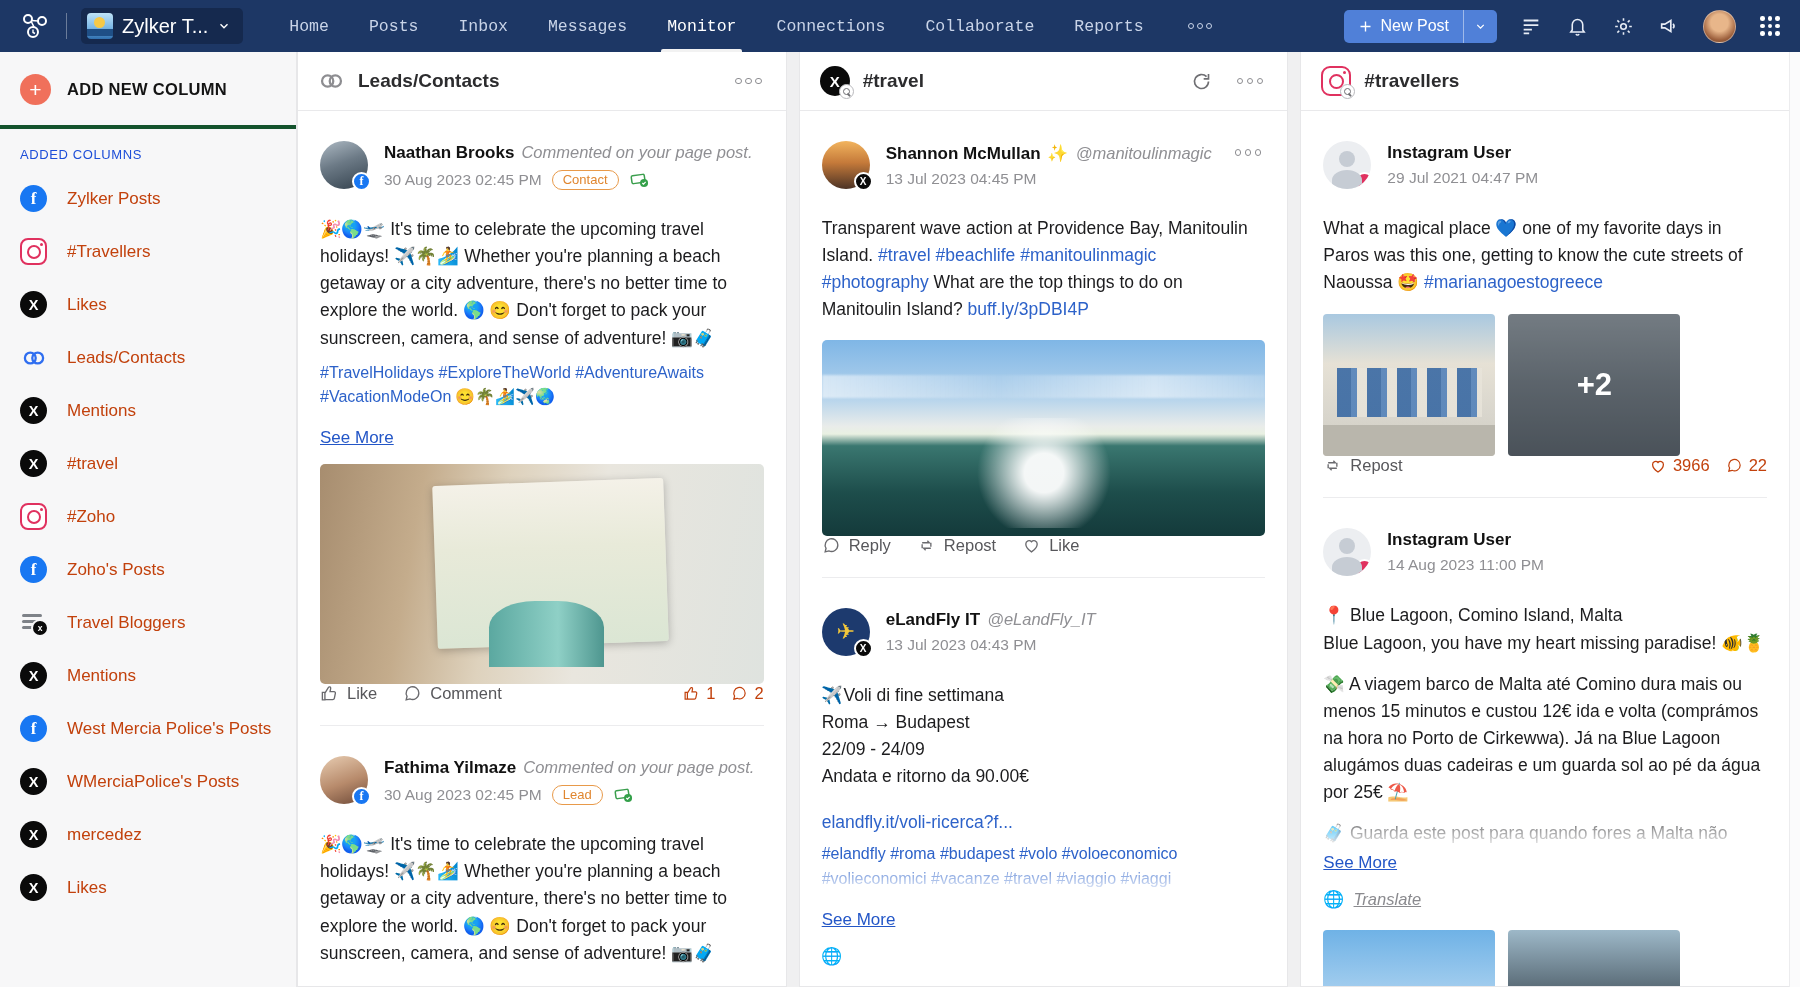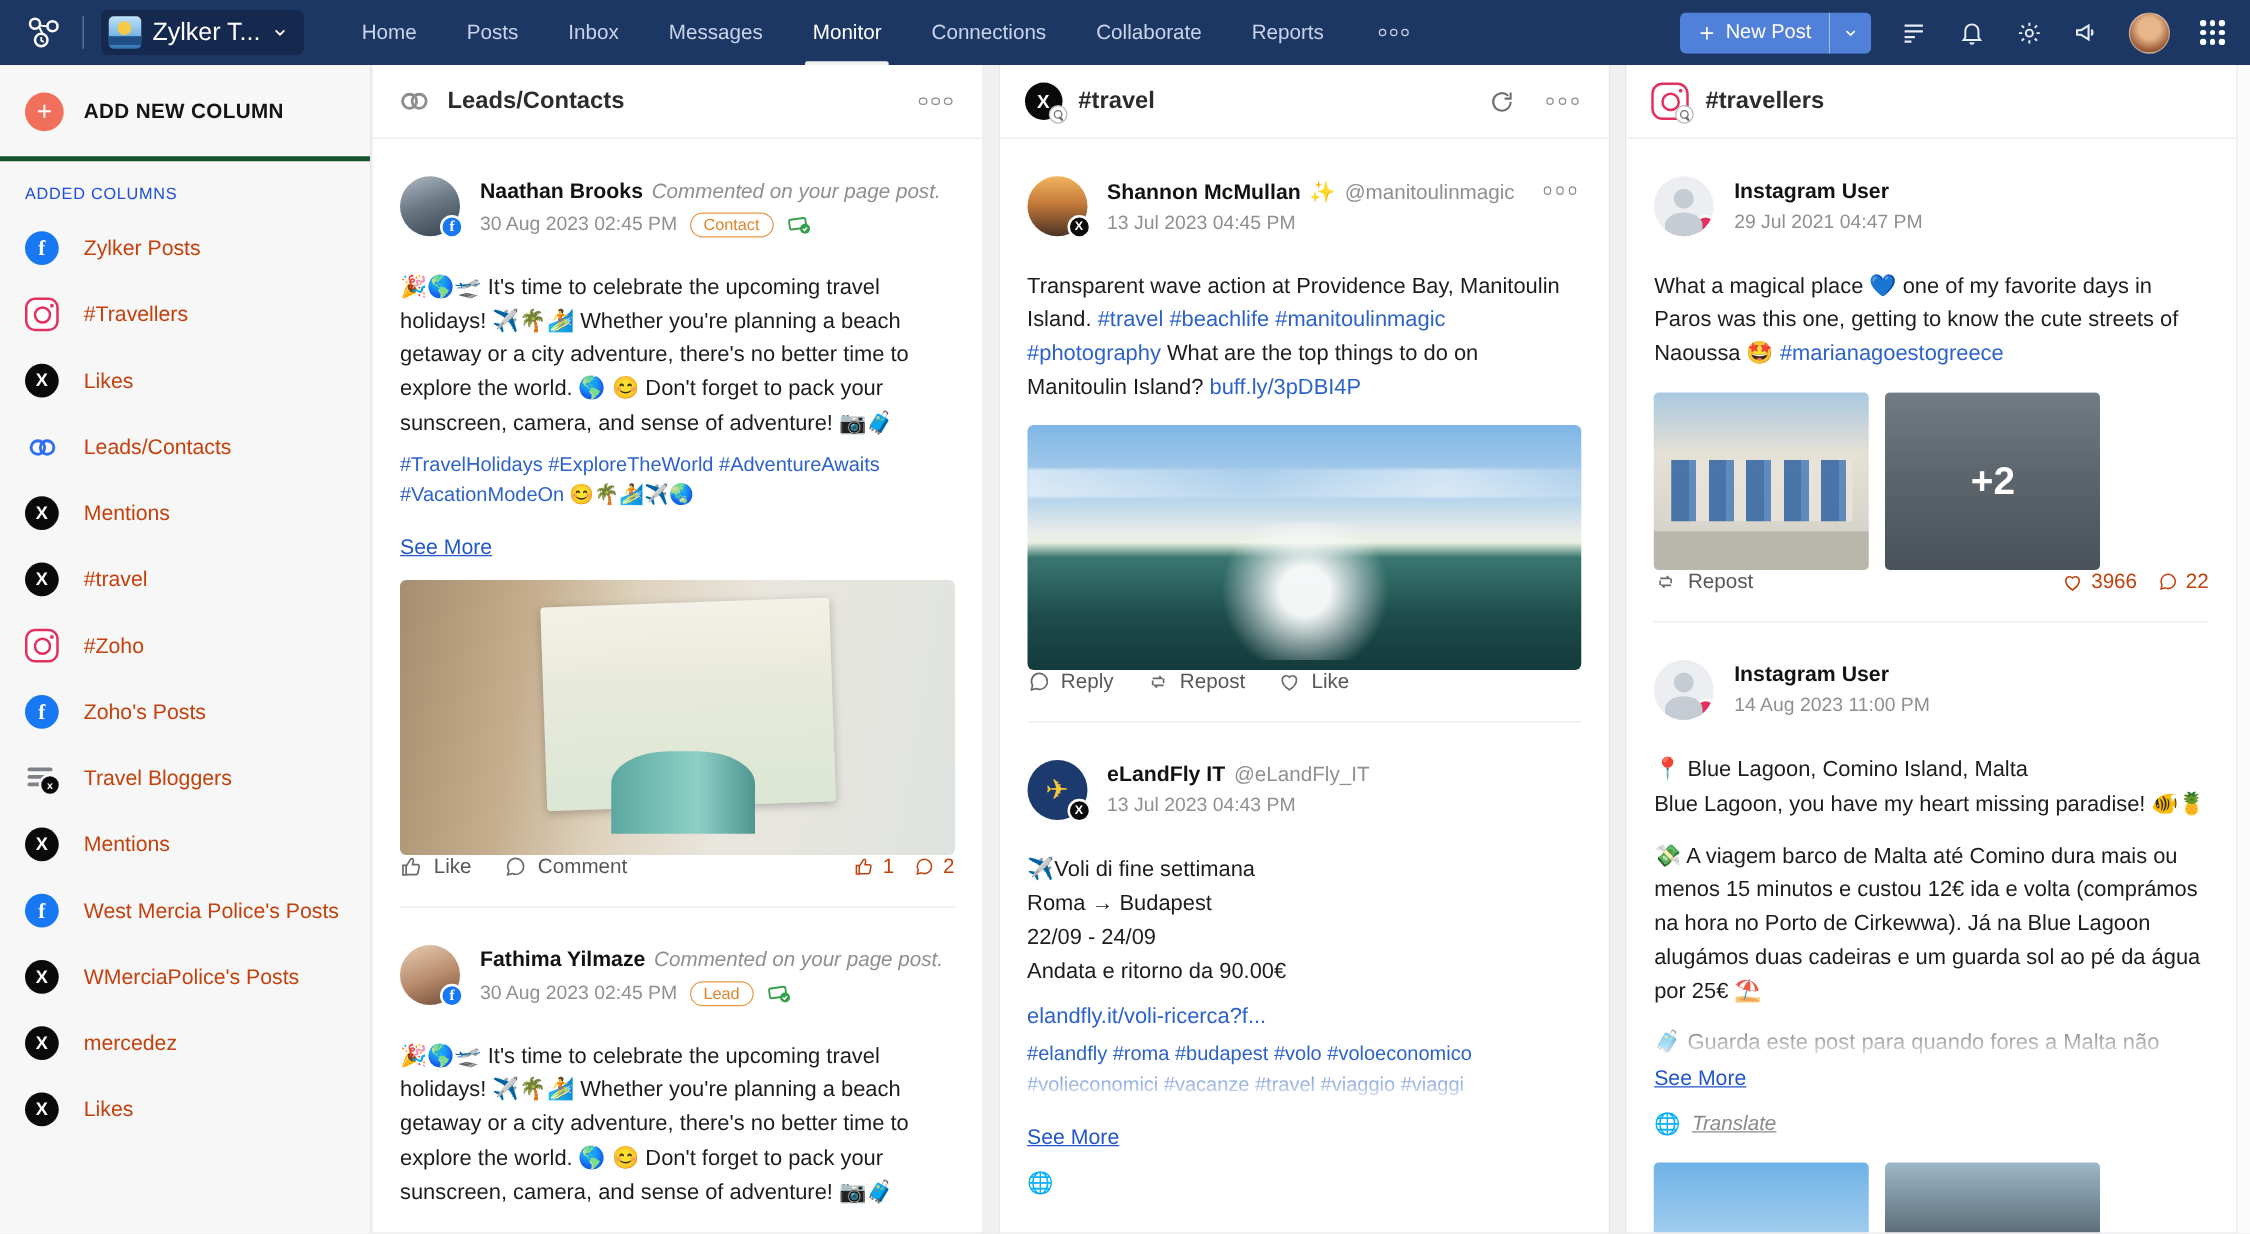--- a/index.html
+++ b/index.html
@@ -8,21 +8,21 @@
   
   .topbar{position:absolute;top:0;left:0;right:0;height:52px;background:#1d3765;display:flex;align-items:center;padding:0 18px;box-sizing:border-box;z-index:30;}
   .tb-left{display:flex;align-items:center;gap:14px;}
   .zs-logo{width:34px;height:34px;display:flex;align-items:center;justify-content:center;cursor:pointer;}
   .tb-divider{width:1px;height:26px;background:rgba(255,255,255,.35);}
   .brand-chip{display:flex;align-items:center;gap:9px;background:#15294e;border:none;border-radius:5px;height:36px;padding:0 12px 0 6px;cursor:pointer;}
   .brand-logo{width:26px;height:26px;border-radius:4px;background:linear-gradient(180deg,#bfe3f7 0%,#7db9e8 55%,#2f6fae 100%);position:relative;overflow:hidden;}
   .brand-logo::before{content:"";position:absolute;left:7px;top:4px;width:11px;height:11px;border-radius:50%;background:#f7c948;}
   .brand-logo::after{content:"";position:absolute;left:0;bottom:3px;width:100%;height:7px;background:#1f4f86;}
   .brand-name{color:#fff;font-size:20px;font-weight:500;}
-  .tb-nav{display:flex;align-items:center;gap:40px;margin-left:46px;height:100%;}
+  .tb-nav{display:flex;align-items:center;gap:40px;margin-left:46px;height:100%;font-family:Liberation Mono, monospace;}
   .nav-item{position:relative;color:#c9d4e8;font-size:16.5px;text-decoration:none;height:100%;display:flex;align-items:center;cursor:pointer;}
   .nav-item.active{color:#fff;}
   .nav-item.active::after{content:"";position:absolute;left:-6px;right:-6px;bottom:0;height:3px;background:#f2f2f2;border-radius:2px 2px 0 0;}
   .nav-more{display:flex;gap:3px;align-items:center;cursor:pointer;padding:4px;}
   .nav-more i{width:4px;height:4px;border-radius:50%;border:1.3px solid #c9d4e8;display:block;}
   .tb-right{margin-left:auto;display:flex;align-items:center;gap:22px;}
   .newpost{display:flex;height:33px;border-radius:5px;overflow:hidden;}
   .np-main{display:flex;align-items:center;gap:8px;background:#5080d8;color:#fff;border:none;font-size:16px;padding:0 14px;cursor:pointer;font-family:inherit;}
   .np-caret{background:#5080d8;border:none;border-left:1px solid rgba(255,255,255,.45);color:#fff;width:34px;display:flex;align-items:center;justify-content:center;cursor:pointer;}
   .tb-icon{width:24px;height:24px;display:flex;align-items:center;justify-content:center;color:#e8edf6;cursor:pointer;}
@@ -83,29 +83,29 @@
   .av-fathima{background:linear-gradient(160deg,#e8cdb2 0%,#b78a6b 55%,#6e4a38 100%);}
   .av-shannon{background:linear-gradient(180deg,#f2b45e 0%,#c57a3a 45%,#4c3325 100%);}
   .av-eland{background:#1d3a6e;display:flex;align-items:center;justify-content:center;color:#f3c73a;font-size:22px;}
   .av-anon{background:#eceef1;overflow:hidden;}
   .av-anon::before{content:"";position:absolute;left:50%;top:10px;width:16px;height:16px;margin-left:-8px;border-radius:50%;background:#c6ccd4;}
   .av-anon::after{content:"";position:absolute;left:50%;top:29px;width:30px;height:20px;margin-left:-15px;border-radius:50% 50% 0 0;background:#c6ccd4;}
   .p-meta{padding-top:2px;min-width:0;}
   .p-nameline{font-size:17px;color:#121212;display:flex;align-items:baseline;gap:7px;flex-wrap:wrap;}
   .p-author{font-weight:700;cursor:pointer;}
   .p-action{font-style:italic;color:#8f8f93;font-size:16.5px;}
-  .p-handle{color:#8f8f93;font-size:16.5px;}
+  .p-handle{color:#8f8f93;font-style:italic;font-size:16.5px;}
   .p-dateline{margin-top:6px;display:flex;align-items:center;gap:10px;color:#8f8f93;font-size:15.5px;}
   .pill{border:1px solid #e89a4a;color:#e0862f;border-radius:11px;padding:1.5px 10px;font-size:13px;}
   .post-dots{position:absolute;right:0;top:34px;}
   .p-body{margin-top:26px;font-size:17.5px;line-height:1.55;color:#1c1c1e;}
   .p-tags{margin-top:9px;font-size:16px;line-height:1.55;color:#2d62c9;}
   .rt-link{color:#2d62c9;cursor:pointer;}
   .see-more{display:inline-block;margin-top:18px;color:#2356c7;font-size:17px;text-decoration:underline;cursor:pointer;}
-  .p-link{margin-top:12px;font-size:17.5px;color:#2d62c9;cursor:pointer;}
+  .p-link{margin-top:22px;font-size:17.5px;color:#2d62c9;cursor:pointer;}
   .fadeline{color:#2d62c9;-webkit-mask-image:linear-gradient(to bottom,rgba(0,0,0,.75),rgba(0,0,0,.08));mask-image:linear-gradient(to bottom,rgba(0,0,0,.75),rgba(0,0,0,.08));}
   .fadeline.gray{color:#3c3c3e;}
   .translate-row{margin-top:16px;display:flex;align-items:center;gap:9px;color:#8a8a8e;font-size:16.5px;}
   .translate-label{font-style:italic;text-decoration:underline;cursor:pointer;}
   .globe-b{color:#3b6fd4;font-size:17px;}
 
   
   .pimg{border-radius:5px;margin-top:16px;position:relative;overflow:hidden;cursor:pointer;}
   .map-img{height:220px;background:linear-gradient(100deg,#a78d6f 0%,#c4ac8c 22%,#ded2bd 40%,#e9e6de 60%,#dfe3df 100%);}
   .map-img::before{content:"";position:absolute;left:26%;top:8%;width:52%;height:74%;background:linear-gradient(180deg,#f4f1e8 0%,#e8ead9 40%,#dbe6d4 100%);border-radius:3px;transform:rotate(-2deg);box-shadow:0 2px 8px rgba(0,0,0,.25);}

